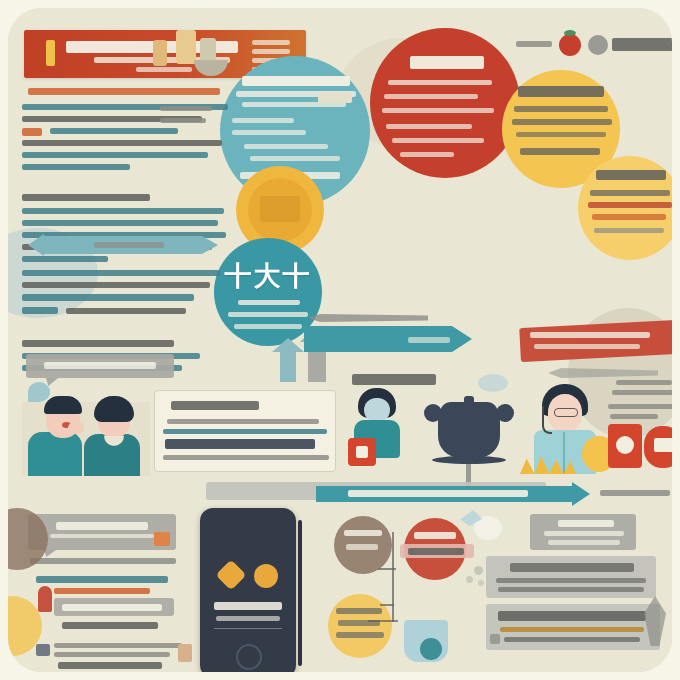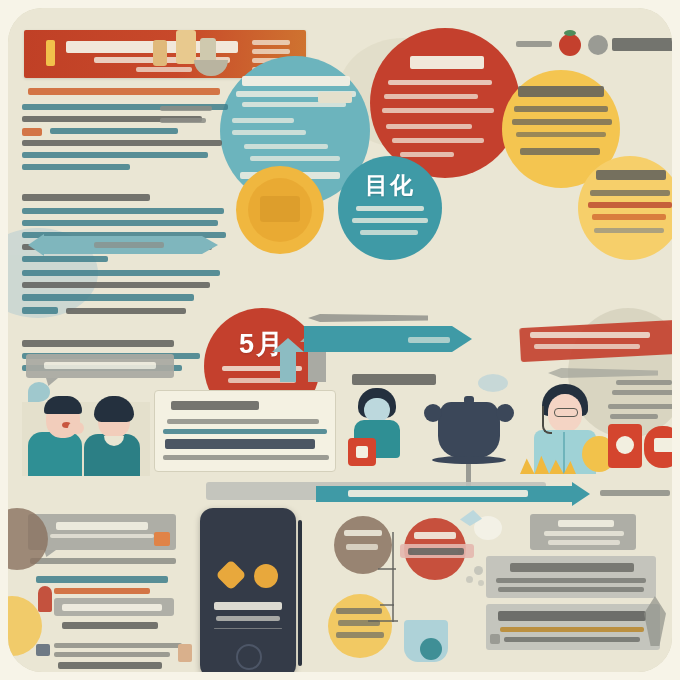--- a/index.html
+++ b/index.html
@@ -216,26 +216,20 @@
 
     <div class="circ" style="left:494px;top:62px;width:118px;height:118px;background:#f4c550;">
       <div class="tline tl-dgray soft" style="left:16px;top:16px;width:86px;height:11px;opacity:.85;"></div>
       <div class="tline tl-dgray soft" style="left:12px;top:36px;width:94px;height:6px;opacity:.7;"></div>
       <div class="tline tl-dgray soft" style="left:10px;top:49px;width:100px;height:6px;opacity:.7;"></div>
       <div class="tline tl-dgray soft" style="left:14px;top:62px;width:90px;height:5px;opacity:.6;"></div>
       <div class="tline tl-dgray soft" style="left:18px;top:78px;width:80px;height:7px;opacity:.75;"></div>
       <span style="position:absolute;left:0;top:0;font-size:1px;color:transparent;">秋燥润肺</span>
     </div>
 
-    <div class="circ" style="left:330px;top:148px;width:104px;height:104px;background:#3f9aa6;">
-      <div class="circ-title" style="top:14px;font-size:23px;">目化</div>
-      <div class="tline tl-white soft" style="left:18px;top:50px;width:68px;height:5px;opacity:.8;"></div>
-      <div class="tline tl-white soft" style="left:14px;top:62px;width:76px;height:5px;opacity:.75;"></div>
-      <div class="tline tl-white soft" style="left:22px;top:74px;width:58px;height:5px;opacity:.7;"></div>
-    </div>
 
     <div class="circ" style="left:318px;top:150px;width:0;height:0;"></div>
     <div class="circ" style="left:-24px;top:0;width:0;height:0;"></div>
 
     <div class="circ" style="left:296px;top:150px;width:0;height:0;"></div>
 
     <div class="circ" style="left:330px;top:148px;width:0;height:0;"></div>
 
     <div class="circ" style="left:322px;top:152px;width:0;height:0;"></div>
 
@@ -275,27 +269,27 @@
       <div class="tline tl-red soft" style="left:10px;top:46px;width:84px;height:6px;opacity:.75;"></div>
       <div class="tline tl-org soft" style="left:14px;top:58px;width:74px;height:6px;opacity:.75;"></div>
       <div class="tline tl-gray soft" style="left:16px;top:72px;width:70px;height:5px;opacity:.7;"></div>
       <span style="position:absolute;left:0;top:0;font-size:1px;color:transparent;">节气食养</span>
     </div>
 
     <div class="circ soft" style="left:228px;top:158px;width:88px;height:88px;background:#f0b73f;"></div>
     <div class="circ soft" style="left:240px;top:170px;width:64px;height:64px;background:#e7a52f;opacity:.7;"></div>
     <div class="abs soft" style="left:252px;top:188px;width:40px;height:26px;background:#d99a2a;border-radius:3px;opacity:.7;"></div>
 
-
-    <div class="circ" style="left:196px;top:300px;width:116px;height:116px;background:#c4402d;">
-      <div class="circ-title" style="top:18px;font-size:27px;">5月</div>
-      <div class="tline tl-white soft" style="left:18px;top:58px;width:80px;height:5px;opacity:.8;"></div>
-      <div class="tline tl-white soft" style="left:24px;top:70px;width:68px;height:5px;opacity:.7;"></div>
-      <span style="position:absolute;left:0;top:0;font-size:1px;color:transparent;">5月</span>
-    </div>
+    <div class="circ" style="left:206px;top:230px;width:108px;height:108px;background:#3a98a4;">
+      <div class="circ-title" style="top:20px;font-size:27px;">十大十</div>
+      <div class="tline tl-white soft" style="left:24px;top:62px;width:62px;height:5px;opacity:.8;"></div>
+      <div class="tline tl-white soft" style="left:14px;top:74px;width:80px;height:5px;opacity:.75;"></div>
+      <div class="tline tl-white soft" style="left:20px;top:86px;width:68px;height:5px;opacity:.7;"></div>
+    </div>
+
 
     <div class="abs" style="left:14px;top:80px;width:210px;height:70px;">
       <div class="tline tl-org soft" style="left:6px;top:0;width:192px;height:7px;"></div>
       <div class="tline tl-teal soft" style="left:0;top:16px;width:206px;height:6px;"></div>
       <div class="tline tl-dgray soft" style="left:0;top:28px;width:180px;height:6px;"></div>
       <div class="tline tl-org soft" style="left:0;top:40px;width:20px;height:8px;"></div>
       <div class="tline tl-teal soft" style="left:28px;top:40px;width:128px;height:6px;"></div>
       <div class="tline tl-dgray soft" style="left:0;top:52px;width:200px;height:6px;"></div>
       <div class="tline tl-teal soft" style="left:0;top:64px;width:186px;height:6px;"></div>
     </div>

